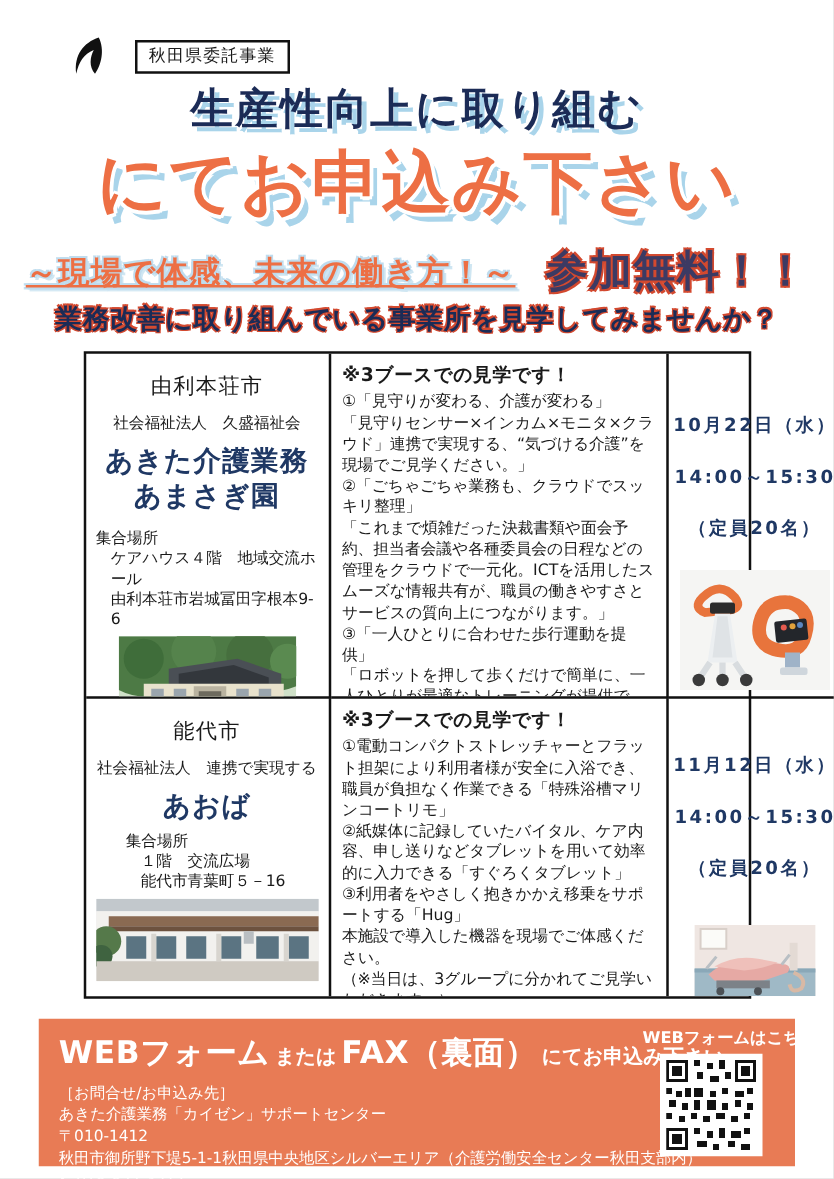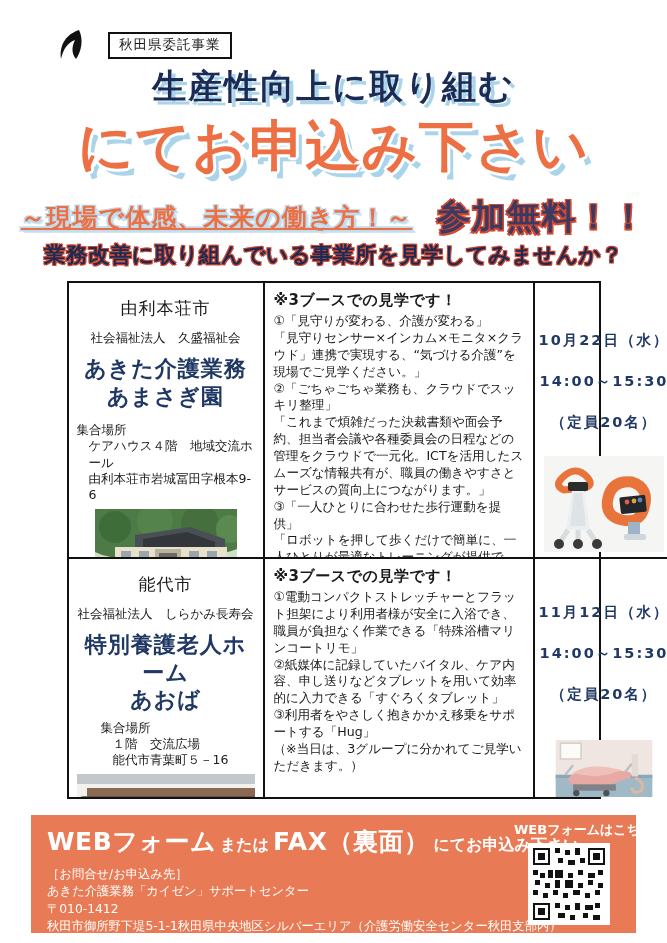--- a/index.html
+++ b/index.html
@@ -174,23 +174,22 @@
         <circle cx="83" cy="46" r="2.4" fill="#e45b4f"></circle>
           <circle cx="90" cy="45" r="2.4" fill="#e0a23c"></circle>
           <circle cx="96" cy="44" r="2.4" fill="#5a86c0"></circle>
         <rect x="84" y="66" width="12" height="12" fill="#9fb3c8"></rect>
         <rect x="80" y="78" width="22" height="6" rx="2" fill="#cfd6dc"></rect>
       </svg>
     </div>
 
     <div class="cell cell-place last-row">
       <div class="city">能代市</div>
-      <div class="corp">社会福祉法人　しらかみ長寿会</div>
+      <div class="corp">社会福祉法人　連携で実現する</div>
       <div class="facility">
-        <div>特別養護老人ホーム</div>
         <div>あおば</div>
       </div>
       <div class="meet-block" style="margin-left:24px; margin-top:6px;">
         <div class="meet-label">集合場所</div>
         <div class="meet-line">１階　交流広場</div>
         <div class="meet-line">能代市青葉町５－16</div>
       </div>
       <svg class="place-photo" width="178" height="66" viewBox="0 0 178 66">
         <rect width="178" height="66" fill="#e7e9ea"></rect>
         <rect x="0" y="0" width="178" height="10" fill="#c2c8cc"></rect>
@@ -211,20 +210,21 @@
         <rect x="0" y="50" width="178" height="16" fill="#cfcac2"></rect>
         <rect x="118" y="26" width="8" height="10" fill="#b9bec2"></rect>
       </svg>
     </div>
     <div class="cell cell-detail last-row">
       <div class="detail-head">※3ブースでの見学です！</div>
       <div class="detail-body">
         <p>①電動コンパクトストレッチャーとフラット担架により利用者様が安全に入浴でき、職員が負担なく作業できる「特殊浴槽マリンコートリモ」</p>
         <p>②紙媒体に記録していたバイタル、ケア内容、申し送りなどタブレットを用いて効率的に入力できる「すぐろくタブレット」</p>
         <p>③利用者をやさしく抱きかかえ移乗をサポートする「Hug」</p>
+        <p>本施設で導入した機器を現場でご体感ください。</p>
         <p>（※当日は、3グループに分かれてご見学いただきます。）</p>
       </div>
     </div>
     <div class="cell cell-date last-col last-row row2">
       <div class="d-line">11月12日（水）</div>
       <div class="d-line">14:00～15:30</div>
       <div class="d-line">（定員20名）</div>
       <svg class="bath-photo" width="122" height="72" viewBox="0 0 122 72">
         <rect width="122" height="72" fill="#efe6e2"></rect>
         <rect x="6" y="4" width="26" height="20" fill="#fbfbf8"></rect>

